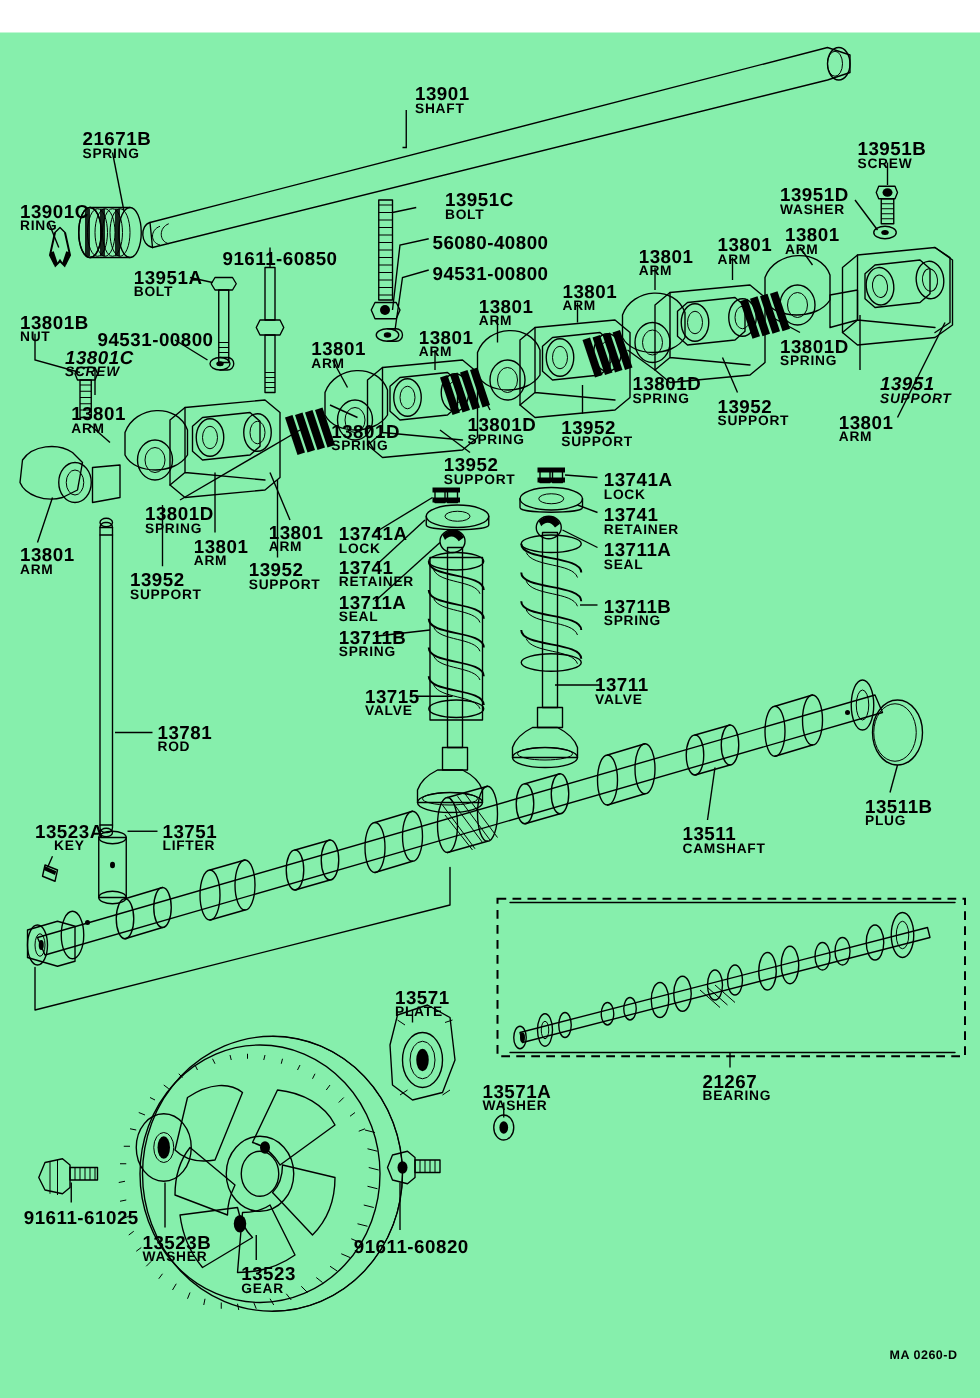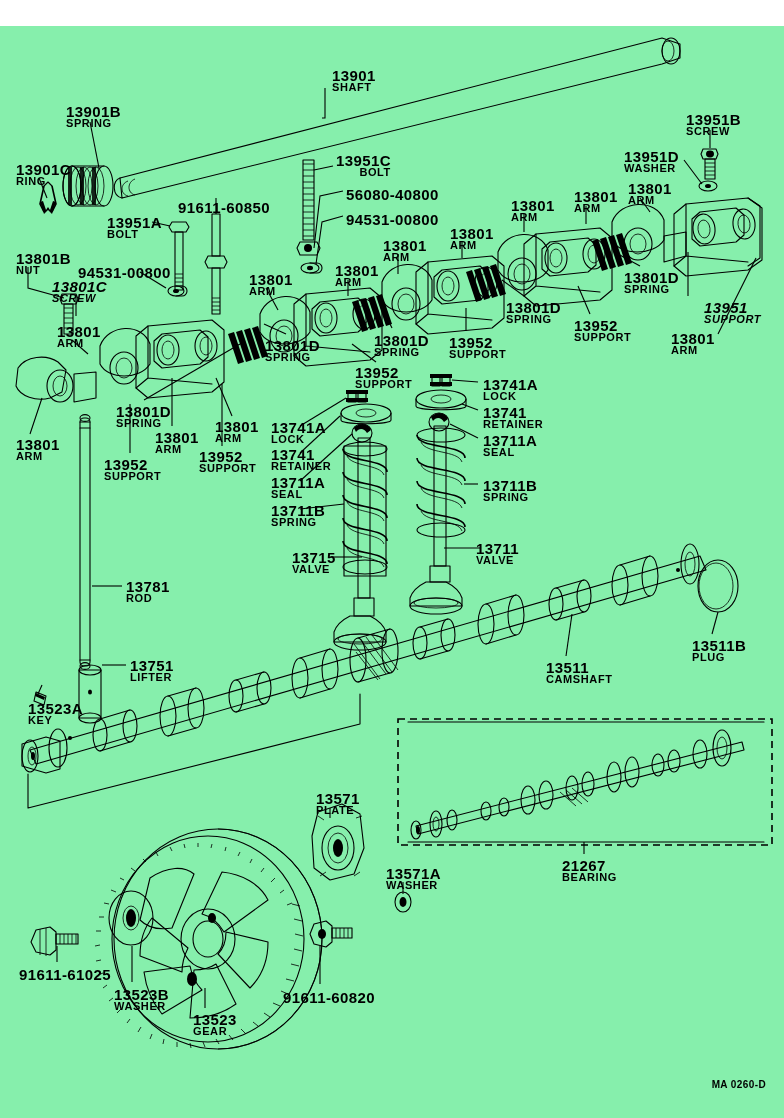--- a/index.html
+++ b/index.html
@@ -594,28 +594,28 @@
       <path d="M205 982 L205 962"></path>
     </g>
   </svg>
 
   <div id="callout-layer">
       <div class="cal" style="left: 332px; top: 42px;">
         <span class="num">13901</span>
         <span class="nm">SHAFT</span>
       </div>
       <div class="cal" style="left: 66px; top: 78px;">
-        <span class="num">13901B</span>
+        <span class="num">21671B</span>
         <span class="nm">SPRING</span>
       </div>
       <div class="cal" style="left: 16px; top: 136px;">
         <span class="num">13901C</span>
         <span class="nm">RING</span>
       </div>
-      <div class="cal" style="left: 336px; top: 127px; text-align: right;">
+      <div class="cal" style="left: 356px; top: 127px;">
         <span class="num">13951C</span>
         <span class="nm">BOLT</span>
       </div>
       <div class="cal" style="left: 686px; top: 86px;">
         <span class="num">13951B</span>
         <span class="nm">SCREW</span>
       </div>
       <div class="cal" style="left: 624px; top: 123px;">
         <span class="num">13951D</span>
         <span class="nm">WASHER</span>
@@ -785,21 +785,21 @@
         <span class="nm">PLUG</span>
       </div>
       <div class="cal" style="left: 546px; top: 634px;">
         <span class="num">13511</span>
         <span class="nm">CAMSHAFT</span>
       </div>
       <div class="cal" style="left: 130px; top: 632px;">
         <span class="num">13751</span>
         <span class="nm">LIFTER</span>
       </div>
-      <div class="cal" style="left: 28px; top: 675px;">
+      <div class="cal" style="left: 28px; top: 632px; text-align: center;">
         <span class="num">13523A</span>
         <span class="nm">KEY</span>
       </div>
       <div class="cal" style="left: 316px; top: 765px;">
         <span class="num">13571</span>
         <span class="nm">PLATE</span>
       </div>
       <div class="cal" style="left: 562px; top: 832px;">
         <span class="num">21267</span>
         <span class="nm">BEARING</span>

